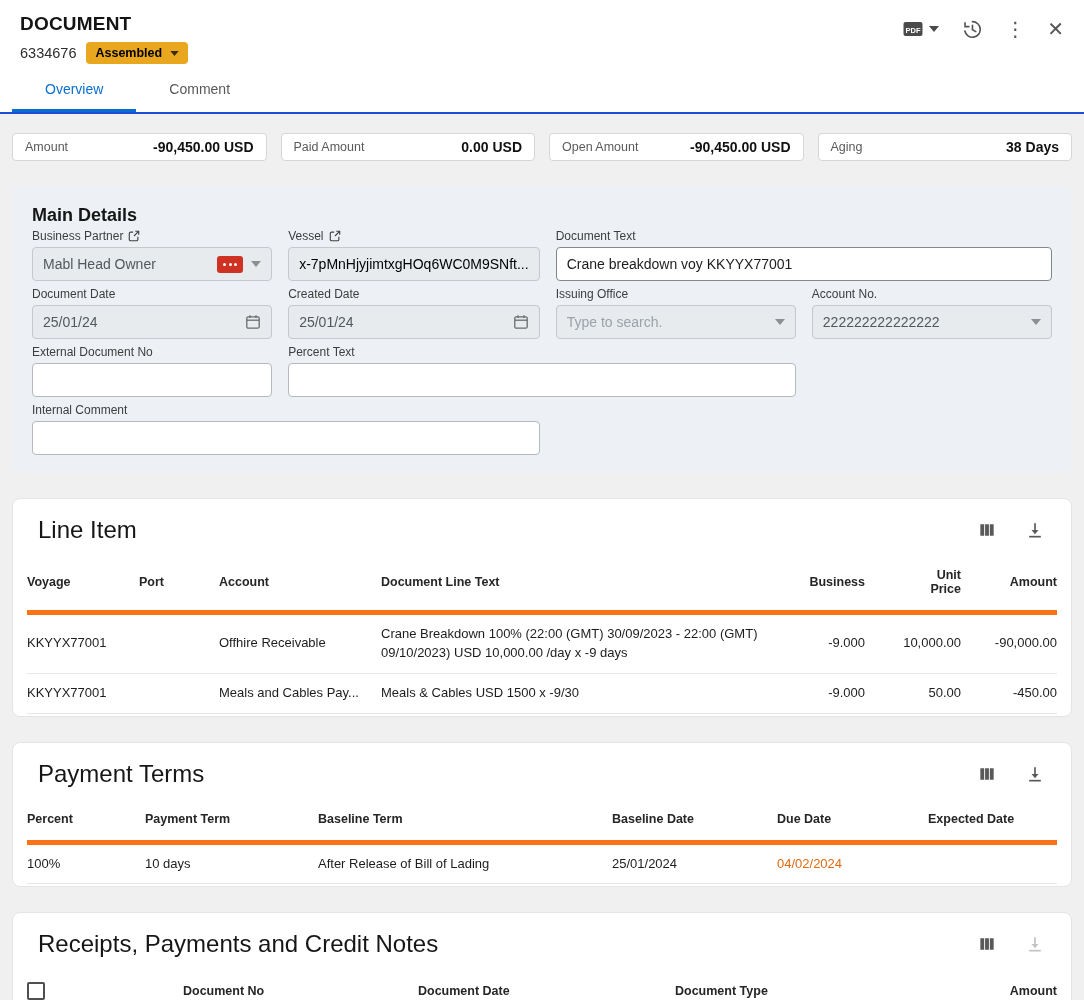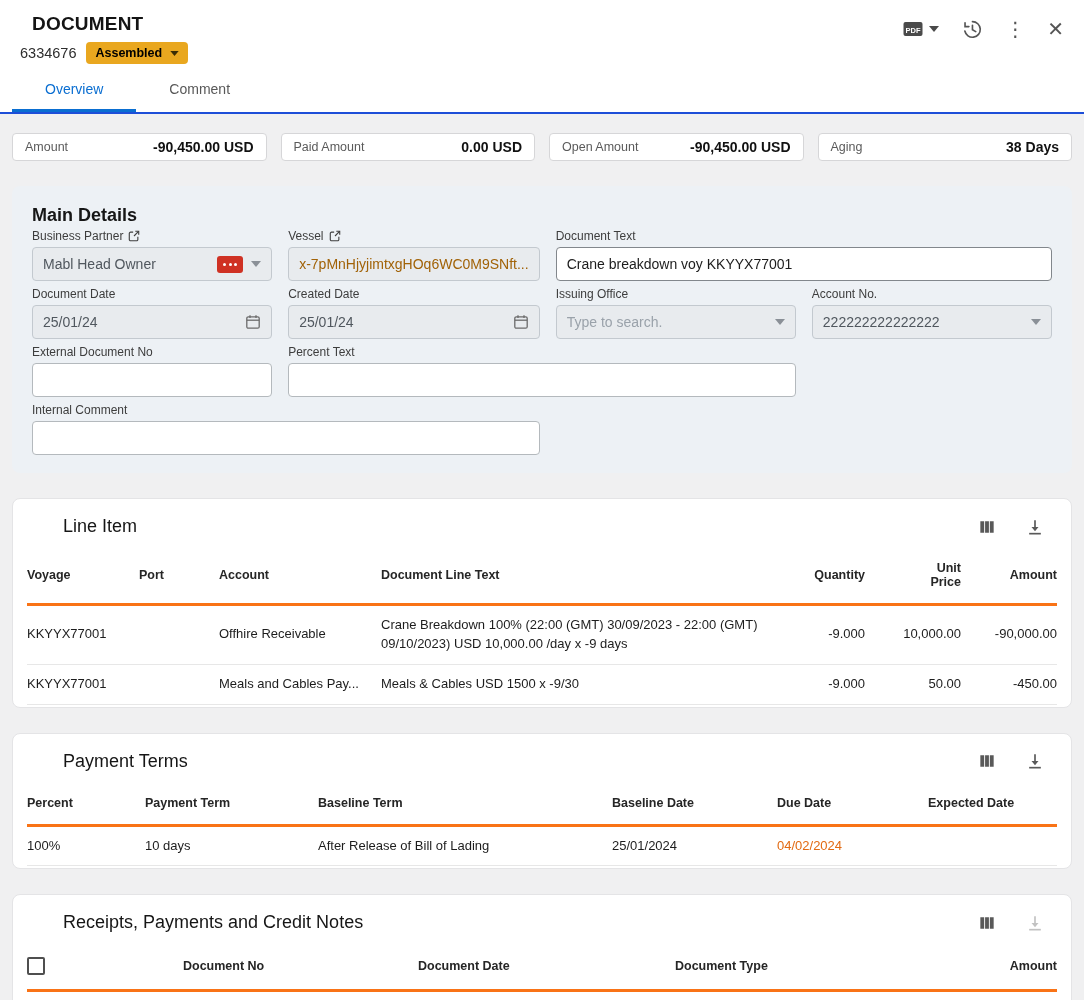--- a/index.html
+++ b/index.html
@@ -5,21 +5,21 @@
   * { margin:0; padding:0; box-sizing:border-box; }
   html, body { width:1084px; height:1000px; }
   body {
     font-family:"Liberation Sans","DejaVu Sans",sans-serif;
     background:#f0f0f1; color:#1a1a1a; overflow:hidden;
   }
   button { font-family:inherit; background:none; border:none; cursor:pointer; padding:0; }
 
   
   .doc-header { background:#fff; display:flex; justify-content:space-between; align-items:flex-start; padding:13px 20px 2px 20px; }
-  .doc-title { font-size:19px; font-weight:bold; letter-spacing:.2px; color:#141414;margin-left:12px; }
+  .doc-title { font-size:19px; font-weight:bold; letter-spacing:.2px; color:#141414; }
   .doc-sub { display:flex; align-items:center; gap:10px; margin-top:7px; }
   .doc-number { font-size:14.5px; color:#2d2d2d; }
   .badge { background:#e9a71f; border-radius:4px; padding:4px 9px; font-size:12.5px; font-weight:bold; color:#000000; display:inline-flex; align-items:center; gap:8px; }
   .header-actions { display:flex; align-items:center; gap:22px; padding-top:4px; }
   .icon-btn { display:inline-flex; align-items:center; gap:4px; color:#a16207; }
   .glyph { font-size:20px; line-height:1; color:#555; }
 
   
   .tabs { background:#fff; display:flex; padding-left:12px; border-bottom:2px solid #1d4ed8; }
   .tab { padding:15px 33px 12px; font-size:14px; color:#585858; font-weight:500; border-bottom:3px solid transparent; }
@@ -34,39 +34,39 @@
   .summary-card .s-value { font-size:14px; font-weight:bold; color:#111; }
 
   
   .main-details { background:#edf1f5; border-radius:8px; padding:19px 20px 18px; }
   .main-details h2 { font-size:18px; font-weight:600; color:#161616; margin-bottom:3px; }
   .fields-grid { display:grid; grid-template-columns:repeat(4,1fr); gap:6px 16px; }
   .span2 { grid-column:span 2; }
   .field-label { display:flex; align-items:center; gap:5px; font-size:12px; color:#3d3d3d; height:14px; margin-bottom:4px; }
   .control { width:100%; height:34px; border-radius:4px; border:1px solid #c3c9cf; background:#e8ebee; display:flex; align-items:center; gap:8px; padding:0 10px; font-size:14px; }
   .control .value { flex:1; white-space:nowrap; overflow:hidden; text-overflow:ellipsis; color:#50575e; }
-  .control.muted .value { color:#a16207; }
+  .control.muted .value { color:#000000; }
   .control.placeholder .value { color:#9aa2aa; }
   input.control { display:block; background:#fff; border-color:#b4b9bd; color:#1c1c1c; }
   input.control.strong { border-color:#82878c; }
   input.control::placeholder { color:#9aa2aa; }
   .red-chip { background:#cf3123; border-radius:3px; width:26px; height:17px; display:inline-flex; align-items:center; justify-content:center; gap:2.5px; flex:none; }
   .red-chip i { width:3px; height:3px; background:#fff; border-radius:50%; }
   .caret-svg, .cal-svg, .ext-link { flex:none; display:block; }
 
   
   .card { background:#fff; border:1px solid #e4e4e6; border-radius:8px; padding:8px 14px 2px; }
   .card-head { display:flex; justify-content:space-between; align-items:center; padding:9px 6px 2px 11px; }
-  .card-head h2 { font-size:18px; font-weight:500; color:#161616;margin-left:25px; }
+  .card-head h2 { font-size:24px; font-weight:500; color:#161616; }
   .head-icons { display:flex; gap:28px; align-items:center; padding-right:6px; }
   .tool-btn svg { display:block; }
   .tool-btn.disabled path, .tool-btn.disabled rect { fill:#c2c2c2; }
 
   table { width:100%; border-collapse:collapse; table-layout:fixed; }
-  th { font-size:12.5px; font-weight:bold; color:#262626; text-align:left; padding:22px 14px 14px 0; border-bottom:3px solid #f97316; vertical-align:middle; }
+  th { font-size:12.5px; font-weight:bold; color:#262626; text-align:left; padding:22px 14px 14px 0; border-bottom:5px solid #f97316; vertical-align:middle; }
   td { font-size:13px; color:#1d1d1d; text-align:left; padding:10px 14px 10px 0; border-bottom:1px solid #e7e7e7; vertical-align:middle; line-height:1.45; }
   th.num, td.num { text-align:right; padding-right:0; }
   .th-unit span { display:inline-block; max-width:40px; text-align:right; }
   .due-orange { color:#e26a12; }
   .checkbox { width:18px; height:18px; border:2px solid #4f4f4f; border-radius:2px; display:inline-block; vertical-align:middle; }
   .receipts { min-height:170px; }
 </style>
 </head>
 <body>
 
@@ -287,21 +287,21 @@
           <col style="width:84px">
           <col style="width:96px">
           <col>
         </colgroup>
       <thead>
         <tr>
           <th>Voyage</th>
           <th>Port</th>
           <th>Account</th>
           <th>Document Line Text</th>
-          <th class="num">Quantity</th>
+          <th class="num">Business</th>
           <th class="num th-unit"><span>Unit Price</span></th>
           <th class="num">Amount</th>
         </tr>
       </thead>
       <tbody>
         <tr>
           <td>KKYYX77001</td>
           <td></td>
           <td>Offhire Receivable</td>
           <td>Crane Breakdown 100% (22:00 (GMT) 30/09/2023 - 22:00 (GMT) 09/10/2023) USD 10,000.00 /day x -9 days</td>

